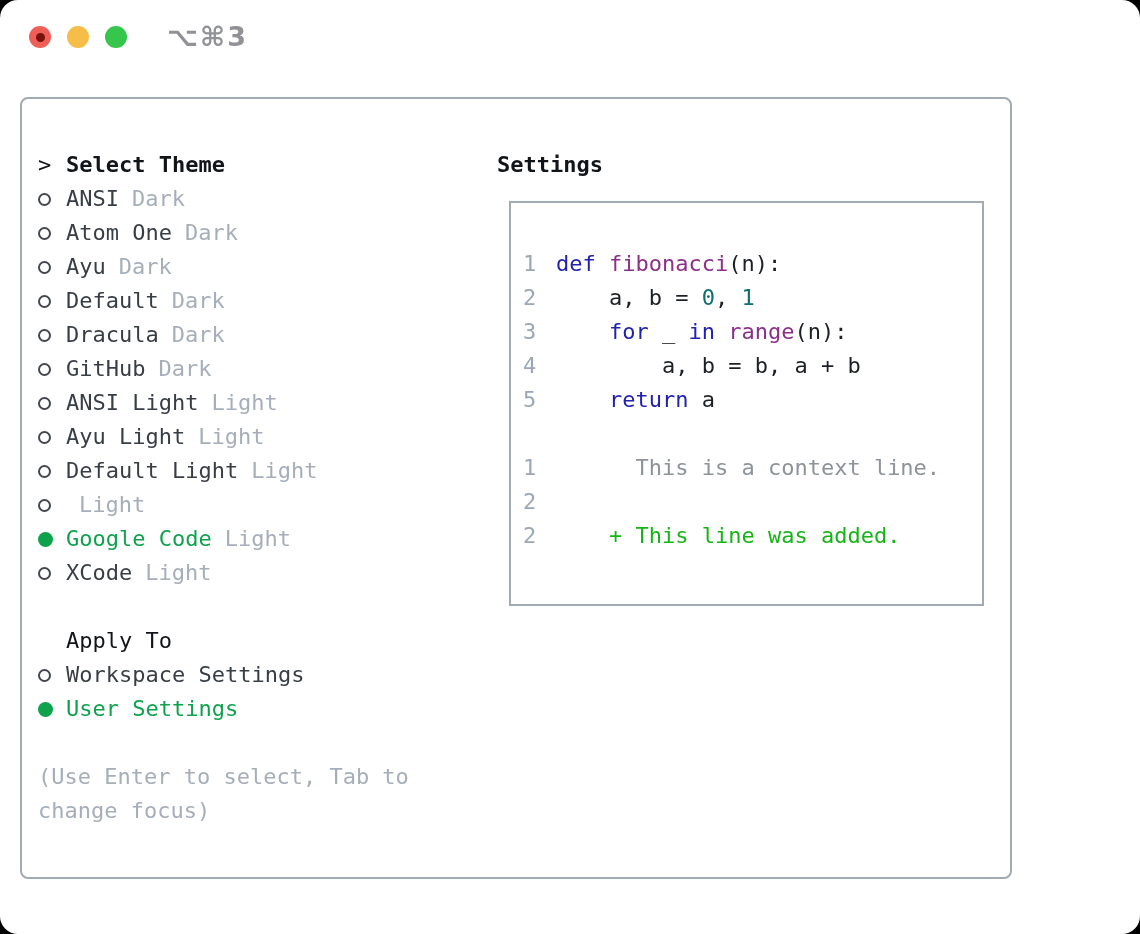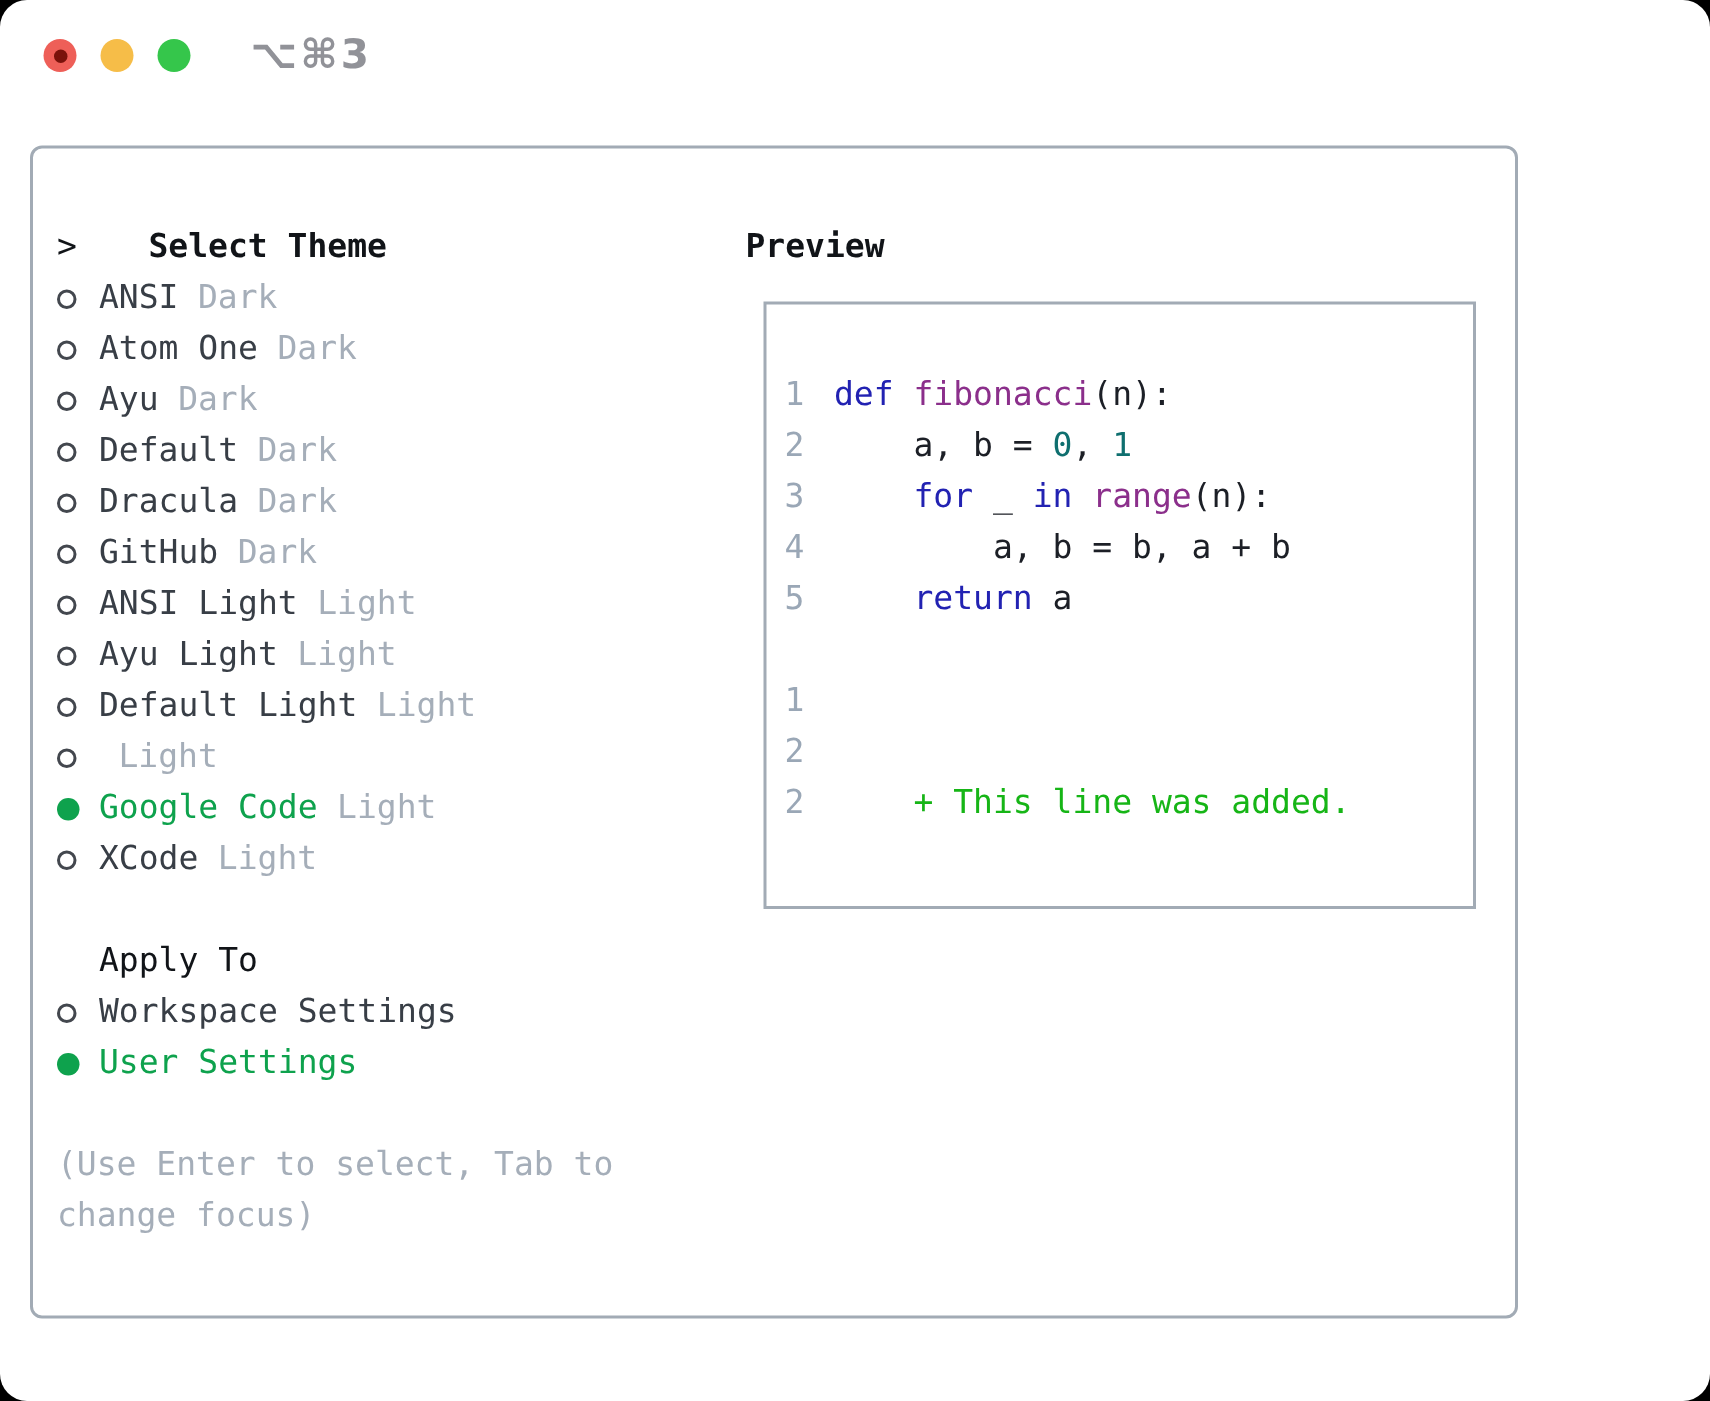--- a/index.html
+++ b/index.html
@@ -27,21 +27,21 @@
     position:relative;margin:22px 0 0 20px;width:992px;height:782px;
     border:2px solid var(--border);border-radius:8px;box-sizing:border-box;background:#fff;
   }
   .row{height:34px;display:flex;align-items:center;
     font-size:22px;line-height:34px;color:var(--text);}
   .spacer{height:34px;}
   
   .left-col{position:absolute;left:16px;top:49px;}
   .slot{flex:0 0 28px;width:28px;display:flex;align-items:center;}
   .prompt{color:var(--title);}
-  .title{font-weight:700;color:var(--title);margin-left:33px;}
+  .title{font-weight:700;color:var(--title);}
   .bullet{width:13px;height:13px;border:2px solid #43474e;border-radius:50%;box-sizing:border-box;}
   .bullet.sel{width:15px;height:15px;border:none;background:var(--accent-green);}
   .item-label.sel{color:var(--accent-green);text-align:center;}
   .variant{color:var(--muted);margin-left:13px;}
   .apply-row{padding-left:28px;color:var(--title);}
   .help-line{color:var(--muted);}
   
   .right-col{position:absolute;left:455px;top:49px;}
   .preview-title{padding-left:20px;font-weight:700;color:var(--title);}
   .preview-box{
@@ -192,21 +192,21 @@
 
       <div class="spacer"></div>
 
       <div id="help-text">
           <div class="row help-line">(Use Enter to select, Tab to</div>
           <div class="row help-line">change focus)</div>
         </div>
     </div>
 
     <div class="right-col">
-      <div class="row preview-title">Preview</div>
+      <div class="row preview-title">Settings</div>
       <div class="preview-box">
         <div id="preview-lines">
             <div class="pline">
               <span class="lnum">1</span>
               <span class="lcode"><span class="c-kw">def</span><span class="c-plain"> </span><span class="c-fn">fibonacci</span><span class="c-plain">(n):</span></span>
             </div>
             <div class="pline">
               <span class="lnum">2</span>
               <span class="lcode"><span class="c-plain">    a, b = </span><span class="c-lit">0</span><span class="c-plain">, </span><span class="c-lit">1</span></span>
             </div>
@@ -221,20 +221,21 @@
             <div class="pline">
               <span class="lnum">5</span>
               <span class="lcode"><span class="c-plain">    </span><span class="c-kw">return</span><span class="c-plain"> a</span></span>
             </div>
             <div class="pline">
               <span class="lnum"></span>
               <span class="lcode"></span>
             </div>
             <div class="pline">
               <span class="lnum">1</span>
+              <span class="lcode"><span class="c-ctx">      This is a context line.</span></span>
             </div>
             <div class="pline">
               <span class="lnum">2</span>
             </div>
             <div class="pline">
               <span class="lnum">2</span>
               <span class="lcode"><span class="c-add">    + This line was added.</span></span>
             </div>
           </div>
       </div>

